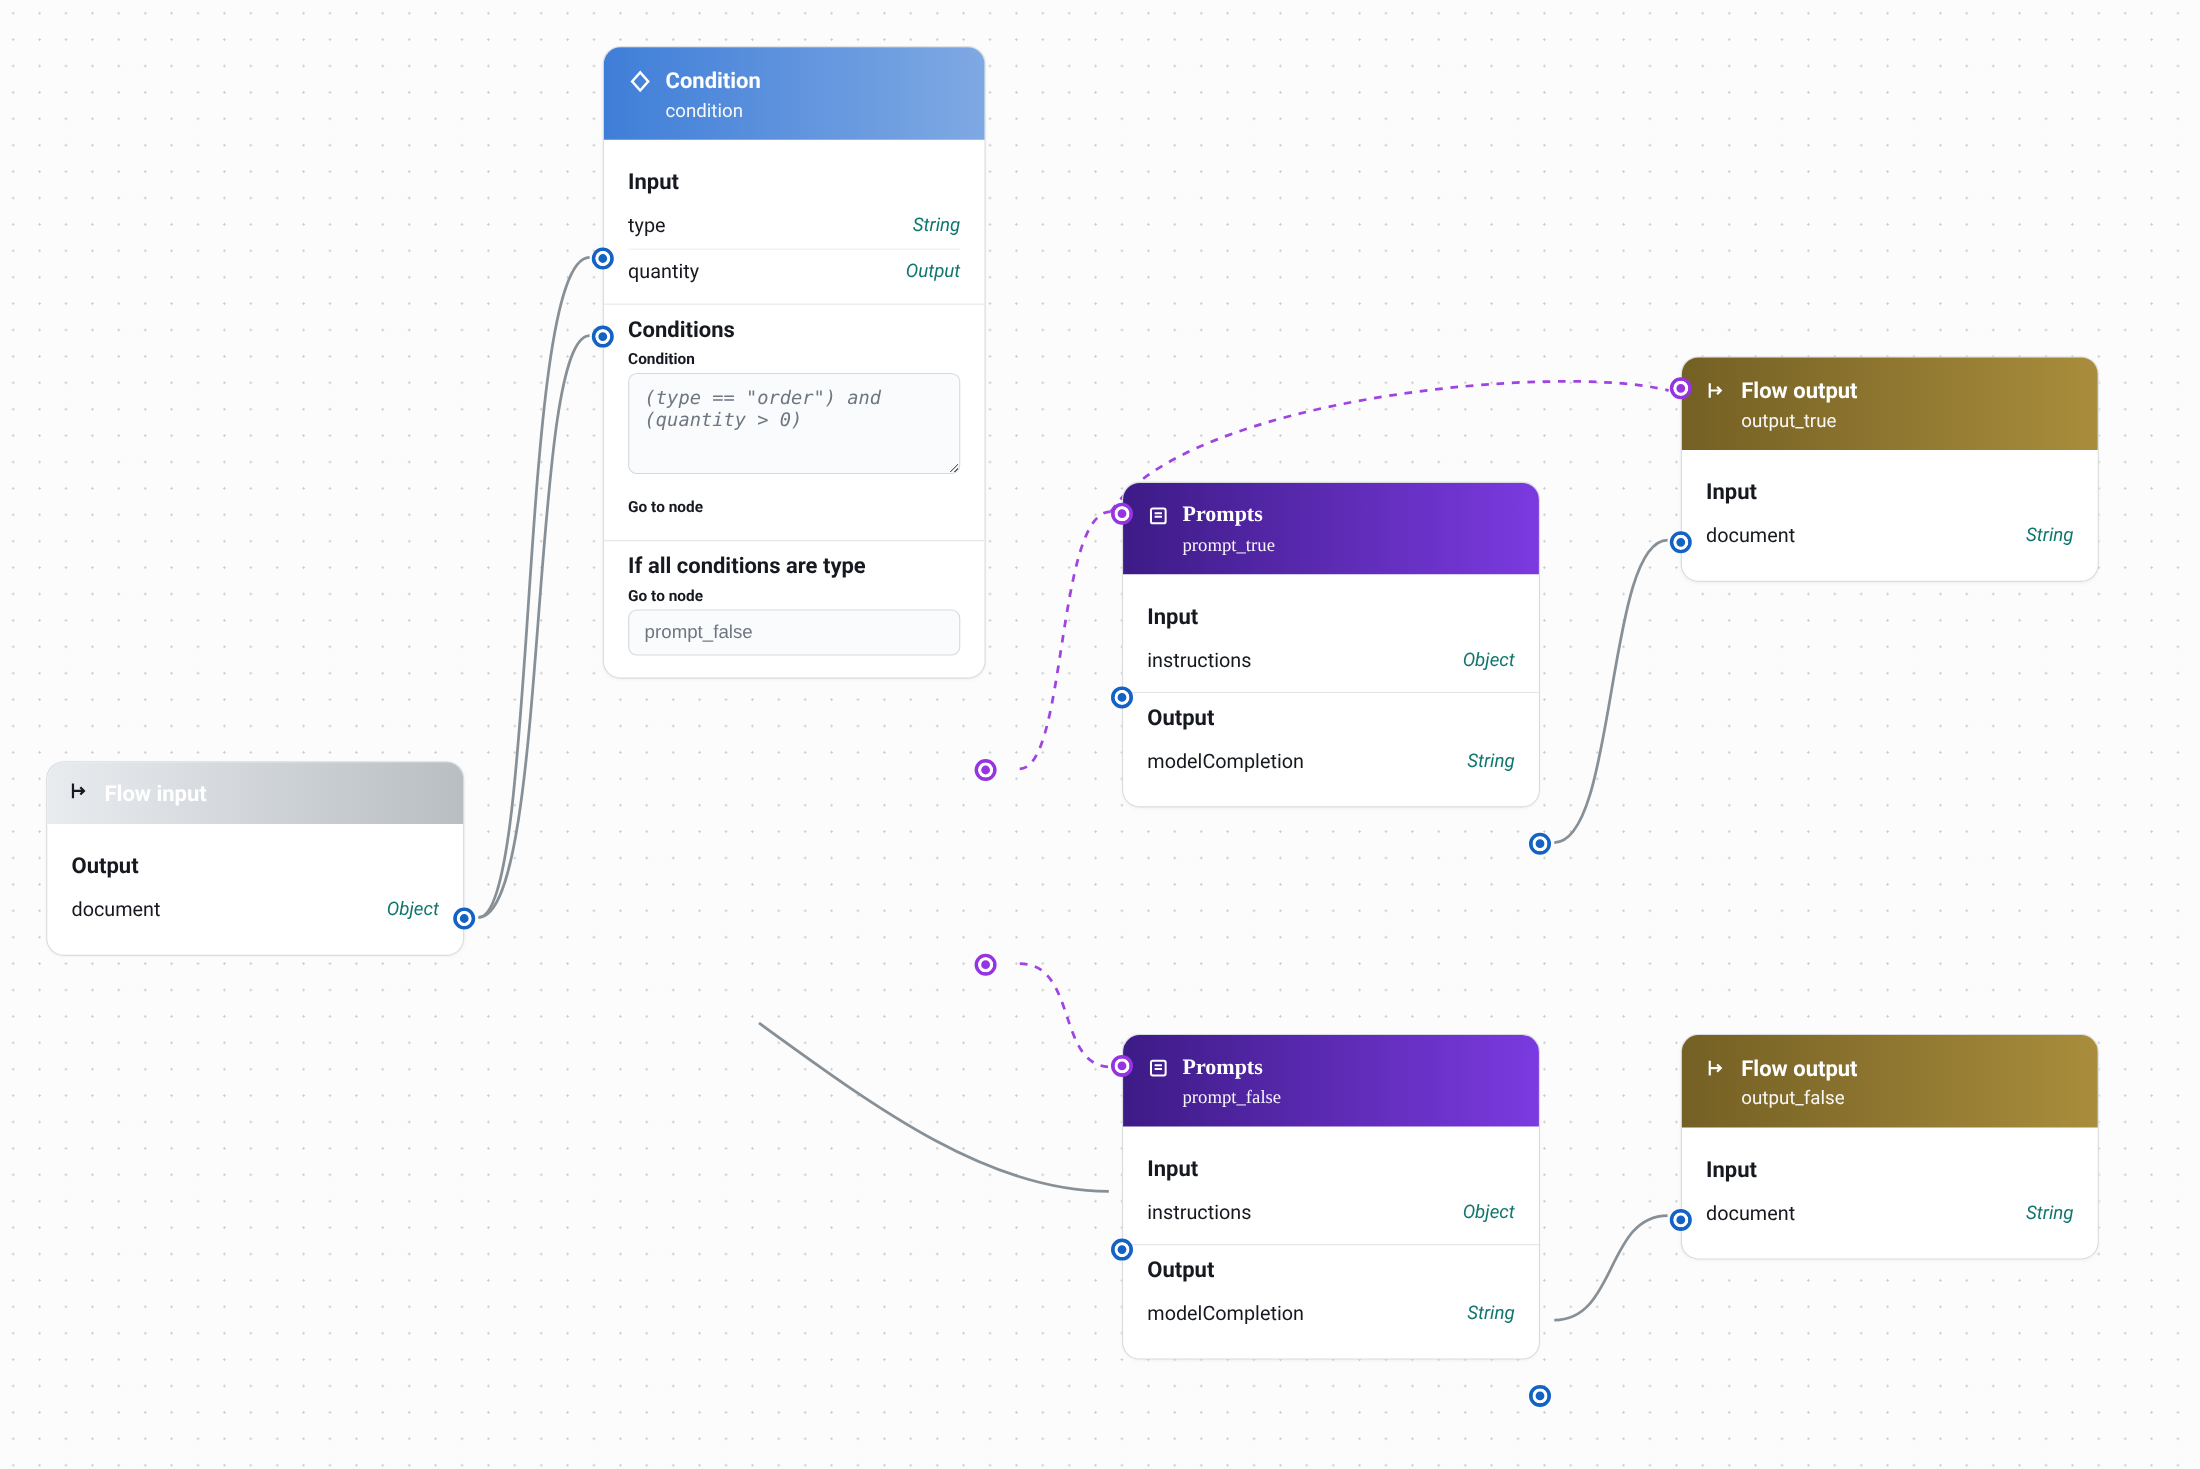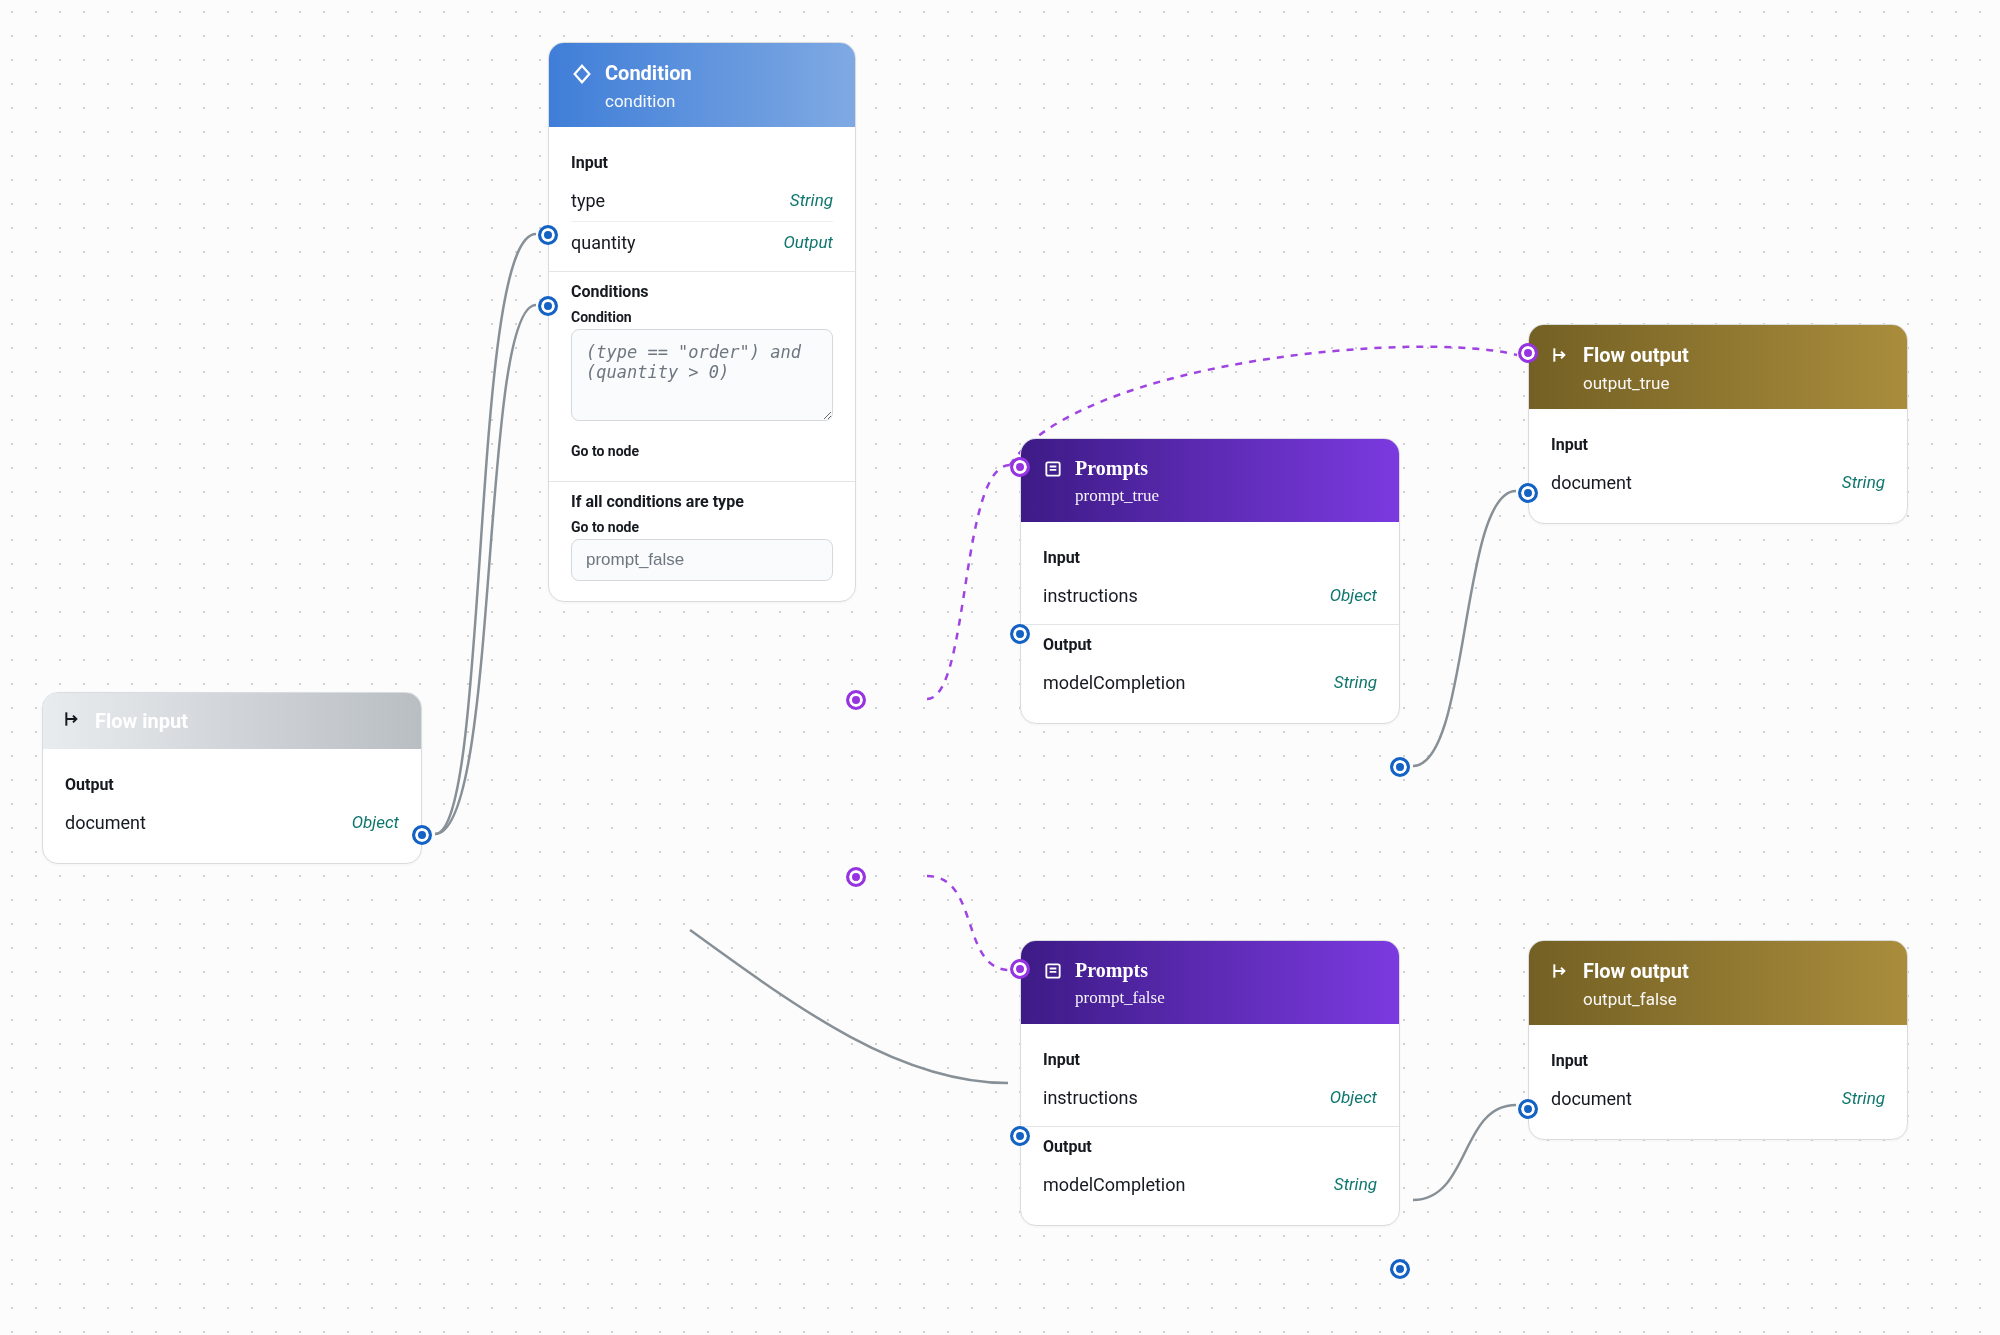--- a/index.html
+++ b/index.html
@@ -40,21 +40,21 @@
     gap: 12px;
   }
   .node .header .title-block { display: flex; flex-direction: column; gap: 6px; }
   .node .header .title { font-size: 20px; font-weight: 700; }
   .node .header .sub { font-size: 17px; font-weight: 400; opacity: 0.95; }
   .hdr-blue   { background: linear-gradient(90deg,#3f7ed8 0%, #7fa9e3 100%); }
   .hdr-purple { background: linear-gradient(90deg,#3d1b86 0%, #7b3ae0 100%); font-family: Liberation Serif, serif; }
   .hdr-olive  { background: linear-gradient(90deg,#746024 0%, #a98d3c 100%); }
   .hdr-gray   { background: linear-gradient(90deg,#e9ecef 0%, #b9bec3 100%); color:#16191f; }
   .body { padding: 16px 22px 20px 22px; }
-  .section-label { font-size: 16px; font-weight:700; color:#16191f; margin: 10px 0 8px 0; }
+  .section-label { font-size: 20px; font-weight:700; color:#16191f; margin: 10px 0 8px 0; }
   .sublabel { font-size: 14px; font-weight:700; color:#16191f; margin: 8px 0 4px 0; }
   .row { display:flex; align-items:flex-start; justify-content:space-between; padding: 10px 0; }
   .row + .row { border-top:1px solid #eceef0; }
   .name { font-size: 18px; color:#16191f; }
   .dtype { font-size: 17px; color:#0f766e; font-style: italic; }
   hr.sep { border:none; border-top:1px solid #e3e6e9; margin: 8px -22px; }
   textarea.expr {
     width: 100%; resize: both; min-height: 92px;
     border:1px solid #d5d9dd; border-radius:8px;
     padding: 12px 14px; font-size:17px; font-style:italic; color:#6e7680;
@@ -114,21 +114,21 @@
   <div class="body">
     <div class="section-label">Output</div>
     <div class="row">
       <span class="name">document</span>
       <span class="dtype">Object</span>
     </div>
   </div>
   <div class="port blue" style="right:-11px; top:132px;"></div>
 </div>
 
-<div class="node" style="left:548px; top:42px; width:308px;">
+<div class="node" style="left:548px; top:42px; width:348px;">
   <div class="header hdr-blue">
     <span class="icon" style="margin-top:2px;">
       <svg width="22" height="22" viewBox="0 0 24 24" fill="none" stroke="#fff" stroke-width="2.4">
         <path d="M12 3l8 9-8 9-8-9 8-9z"></path>
       </svg>
     </span>
     <span class="title-block">
       <span class="title">Condition</span>
       <span class="sub">condition</span>
     </span>

